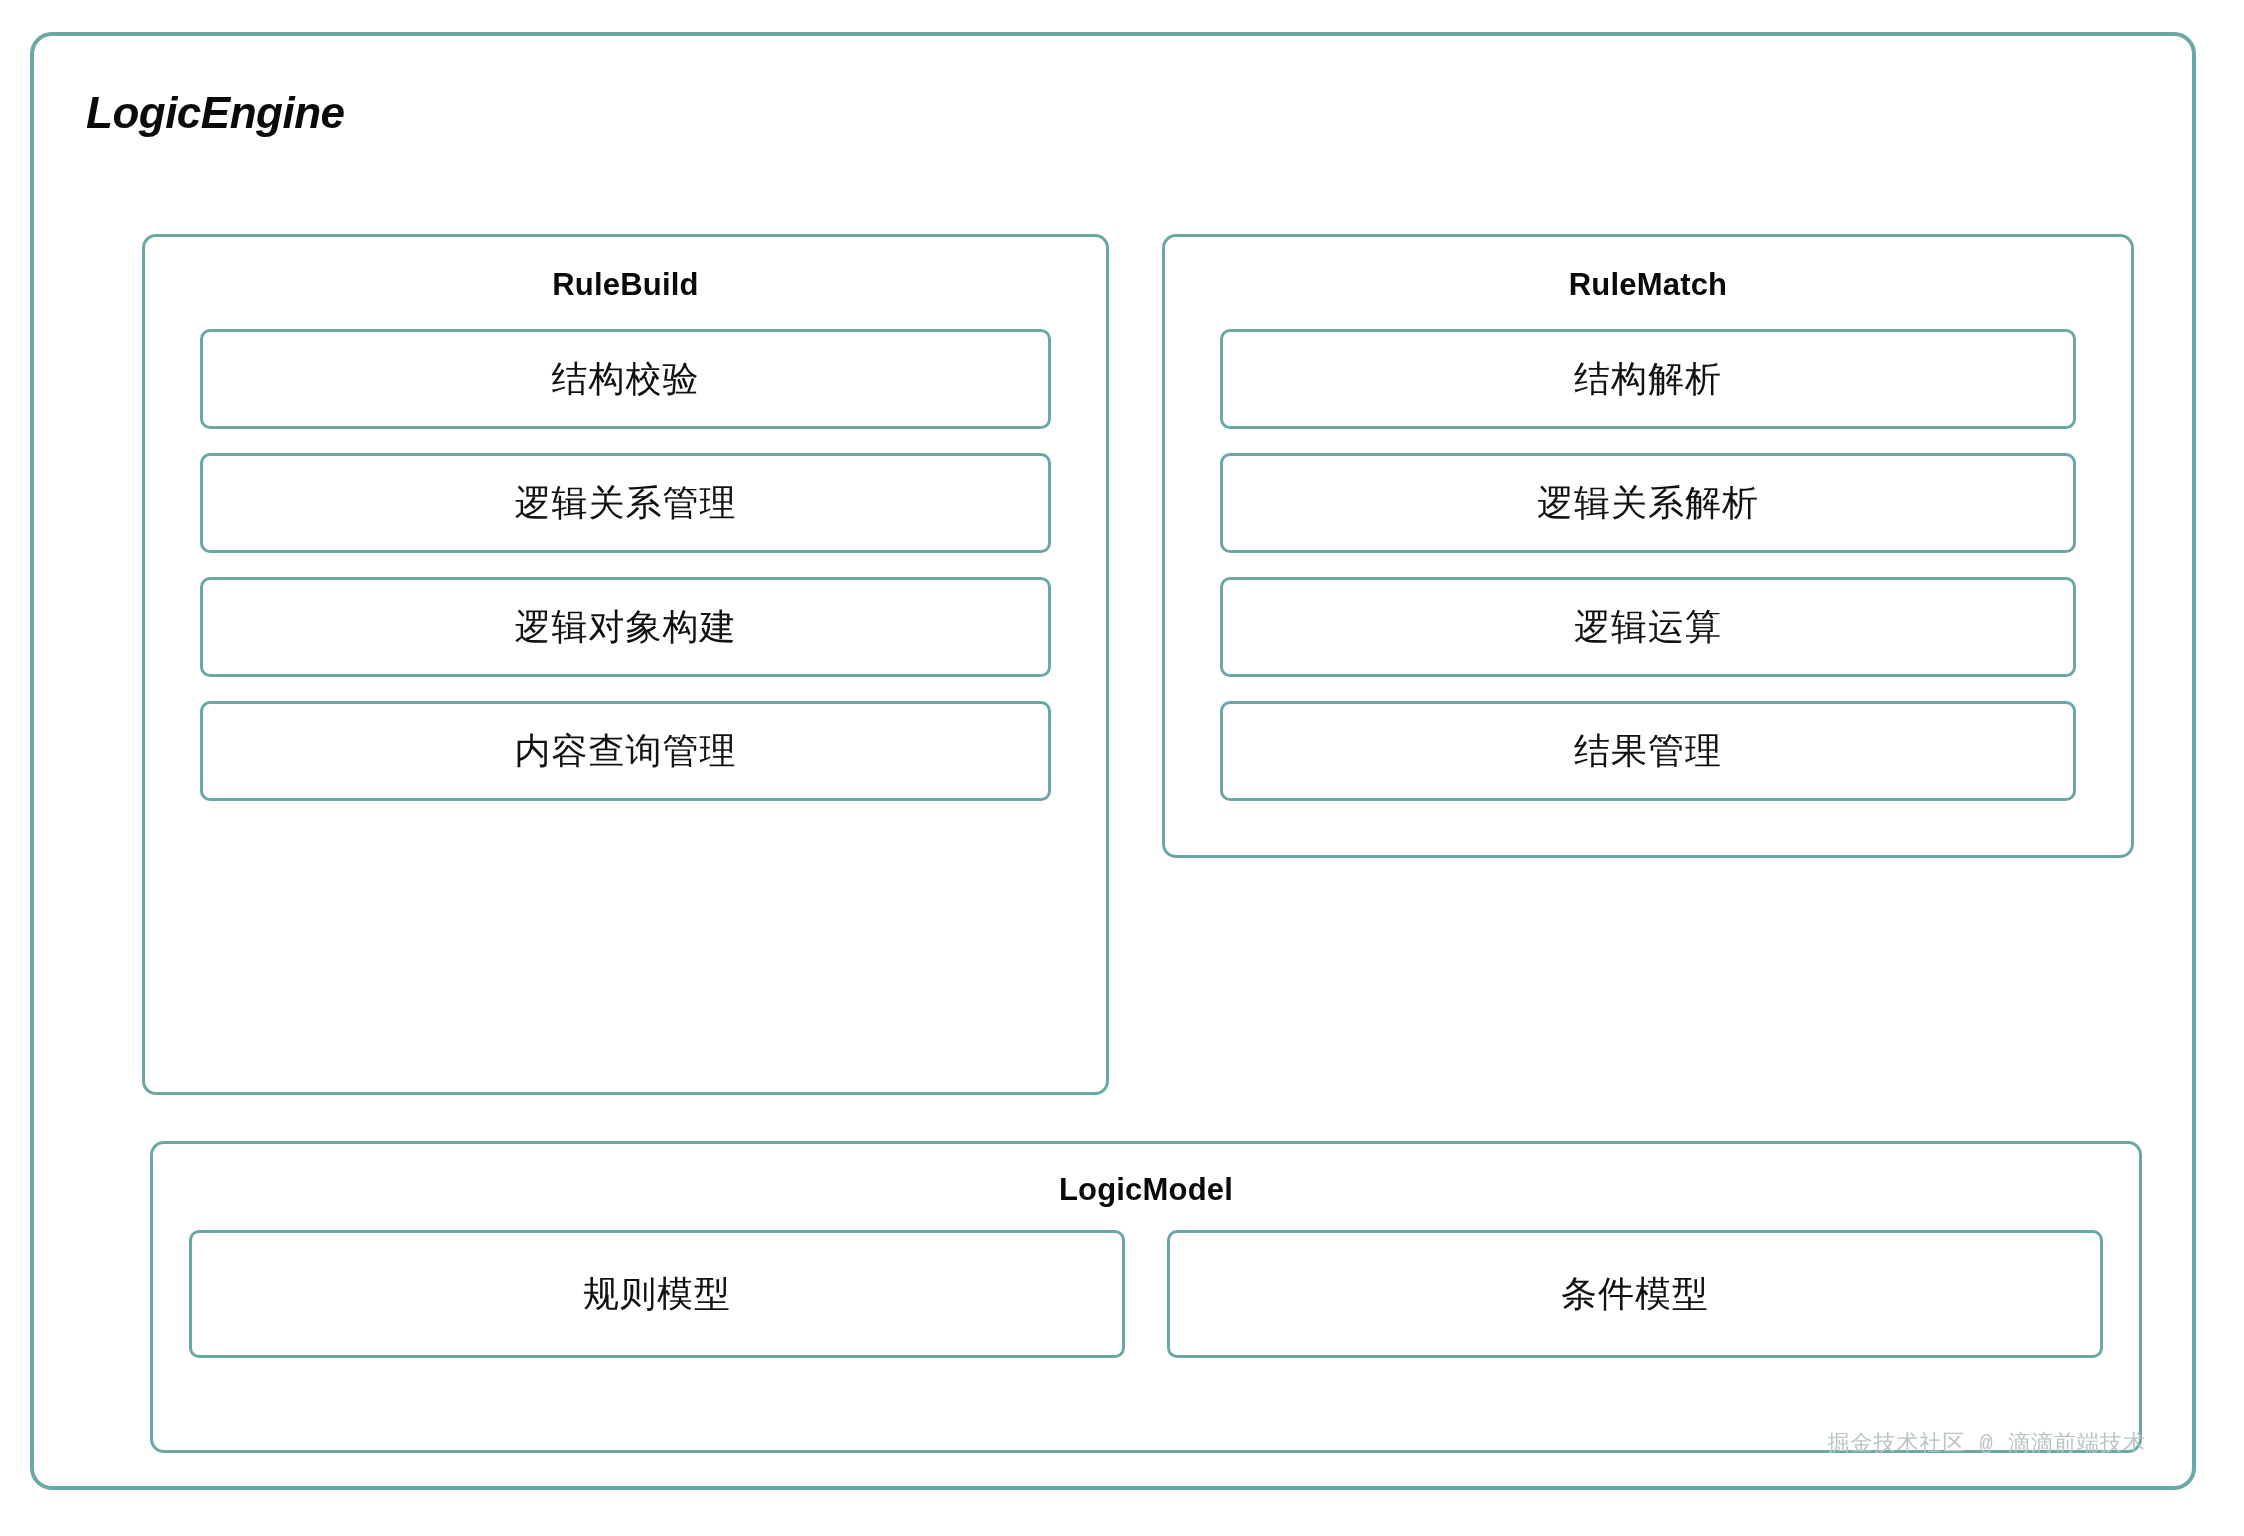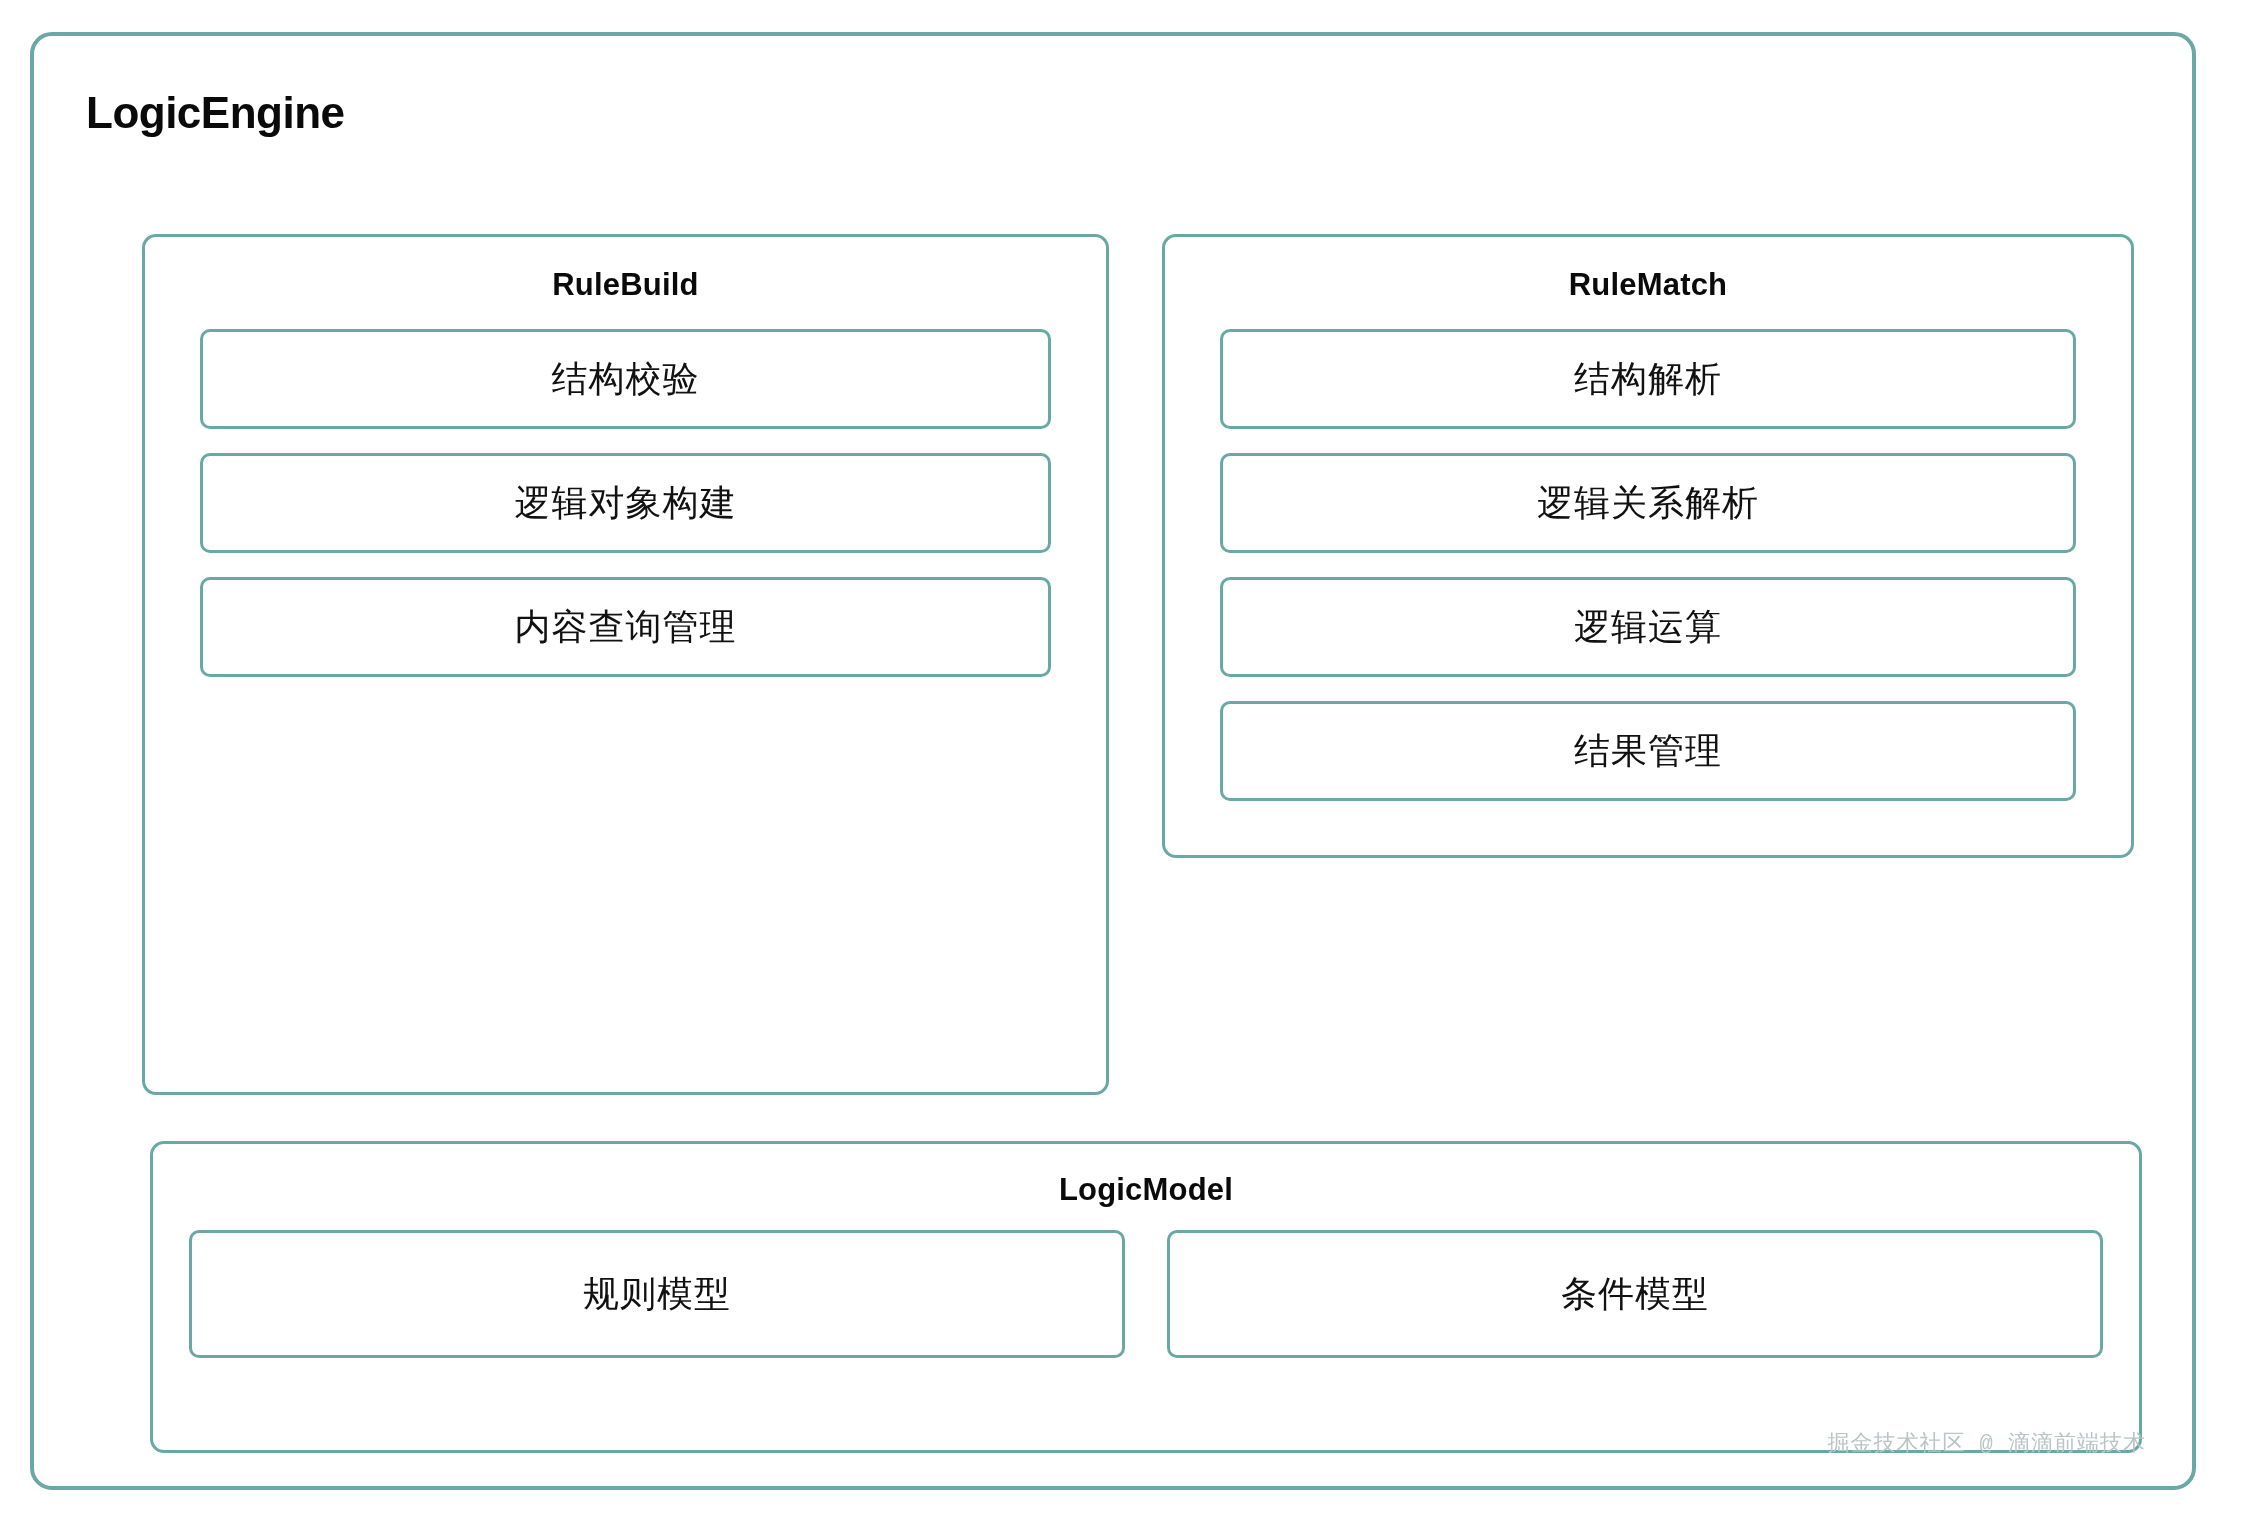--- a/index.html
+++ b/index.html
@@ -30,20 +30,21 @@
 
   .engine-title {
     position: absolute;
     left: 52px;
     top: 52px;
     font-size: 44px;
     font-weight: bold;
     color: #0a0a0a;
     letter-spacing: -0.5px;
     white-space: nowrap;
+    font-style: italic;
   }
 
   
   .panel {
     position: absolute;
     box-sizing: border-box;
     border: 3px solid #6aa8a6;
     border-radius: 14px;
     background: #ffffff;
   }
@@ -144,20 +145,23 @@
 
   <div class="engine-title">LogicEngine</div>
 
   <div class="panel panel-rulebuild">
     <div class="panel-title">RuleBuild</div>
     <div class="item-list">
       <div class="item-box">
         <span class="item-label">结构校验</span>
       </div>
       <div class="item-box">
+        <span class="item-label">逻辑关系管理</span>
+      </div>
+      <div class="item-box">
         <span class="item-label">逻辑对象构建</span>
       </div>
       <div class="item-box">
         <span class="item-label">内容查询管理</span>
       </div>
     </div>
   </div>
 
   <div class="panel panel-rulematch">
     <div class="panel-title">RuleMatch</div>

